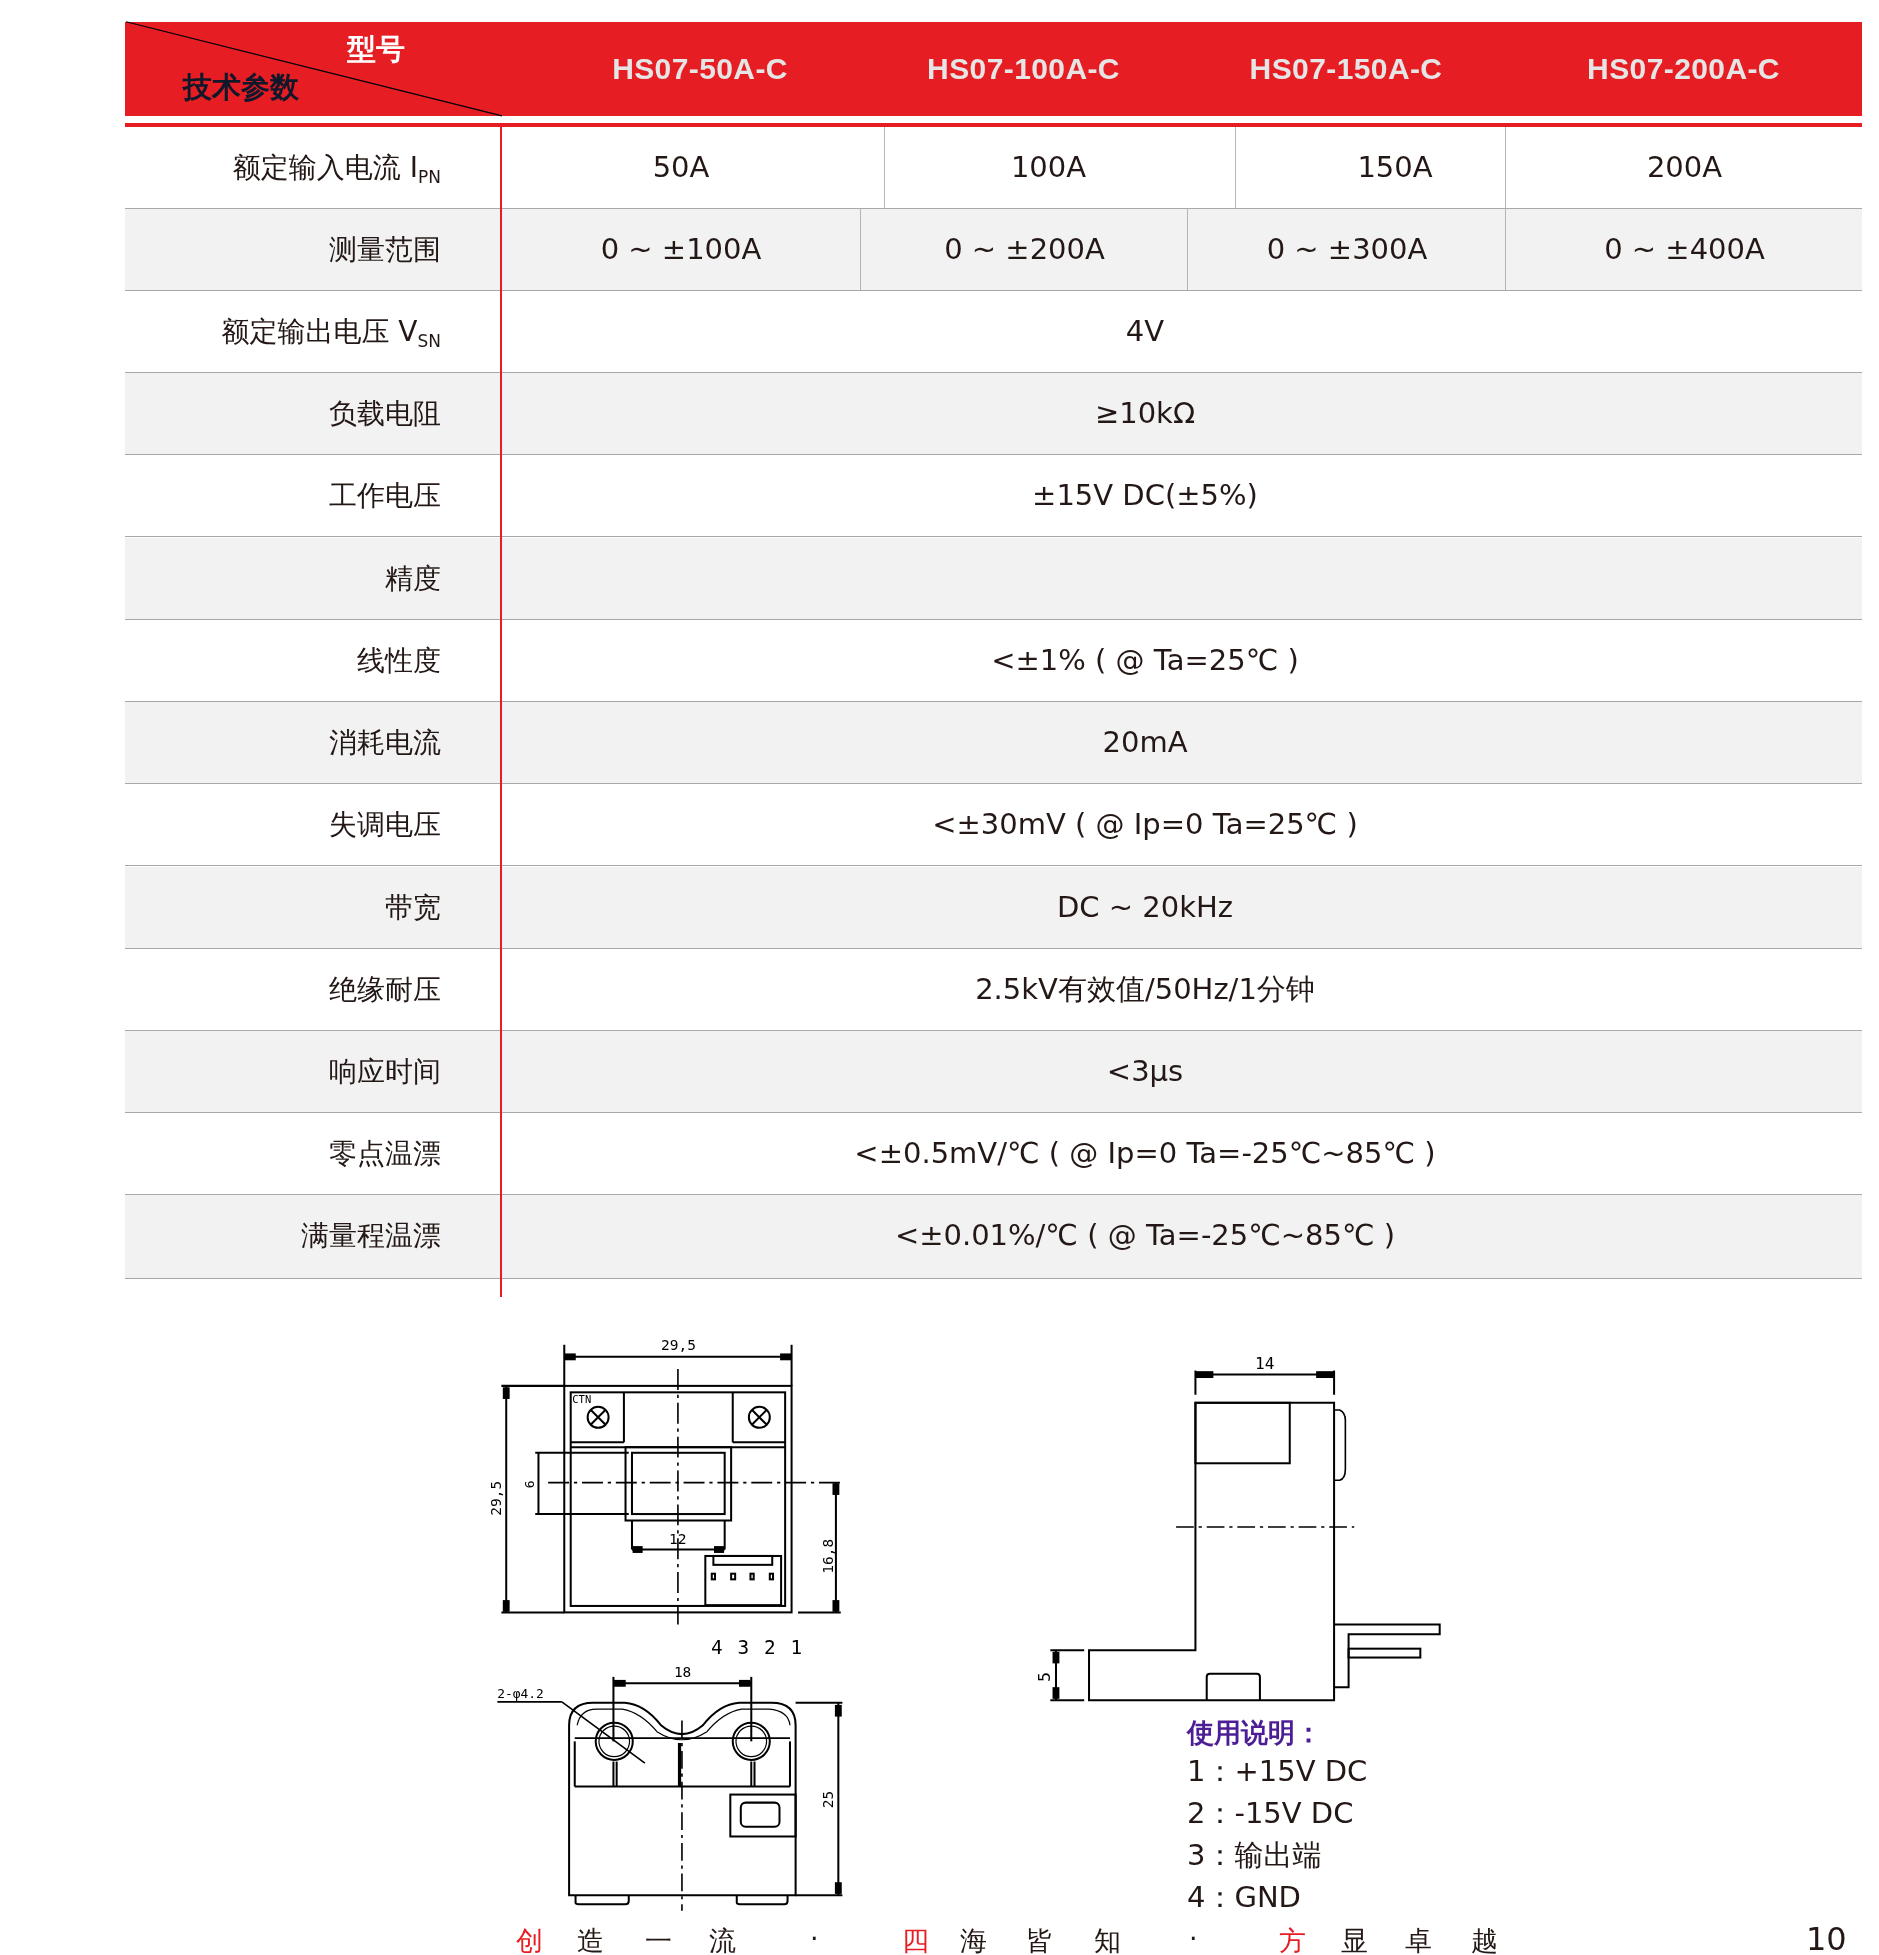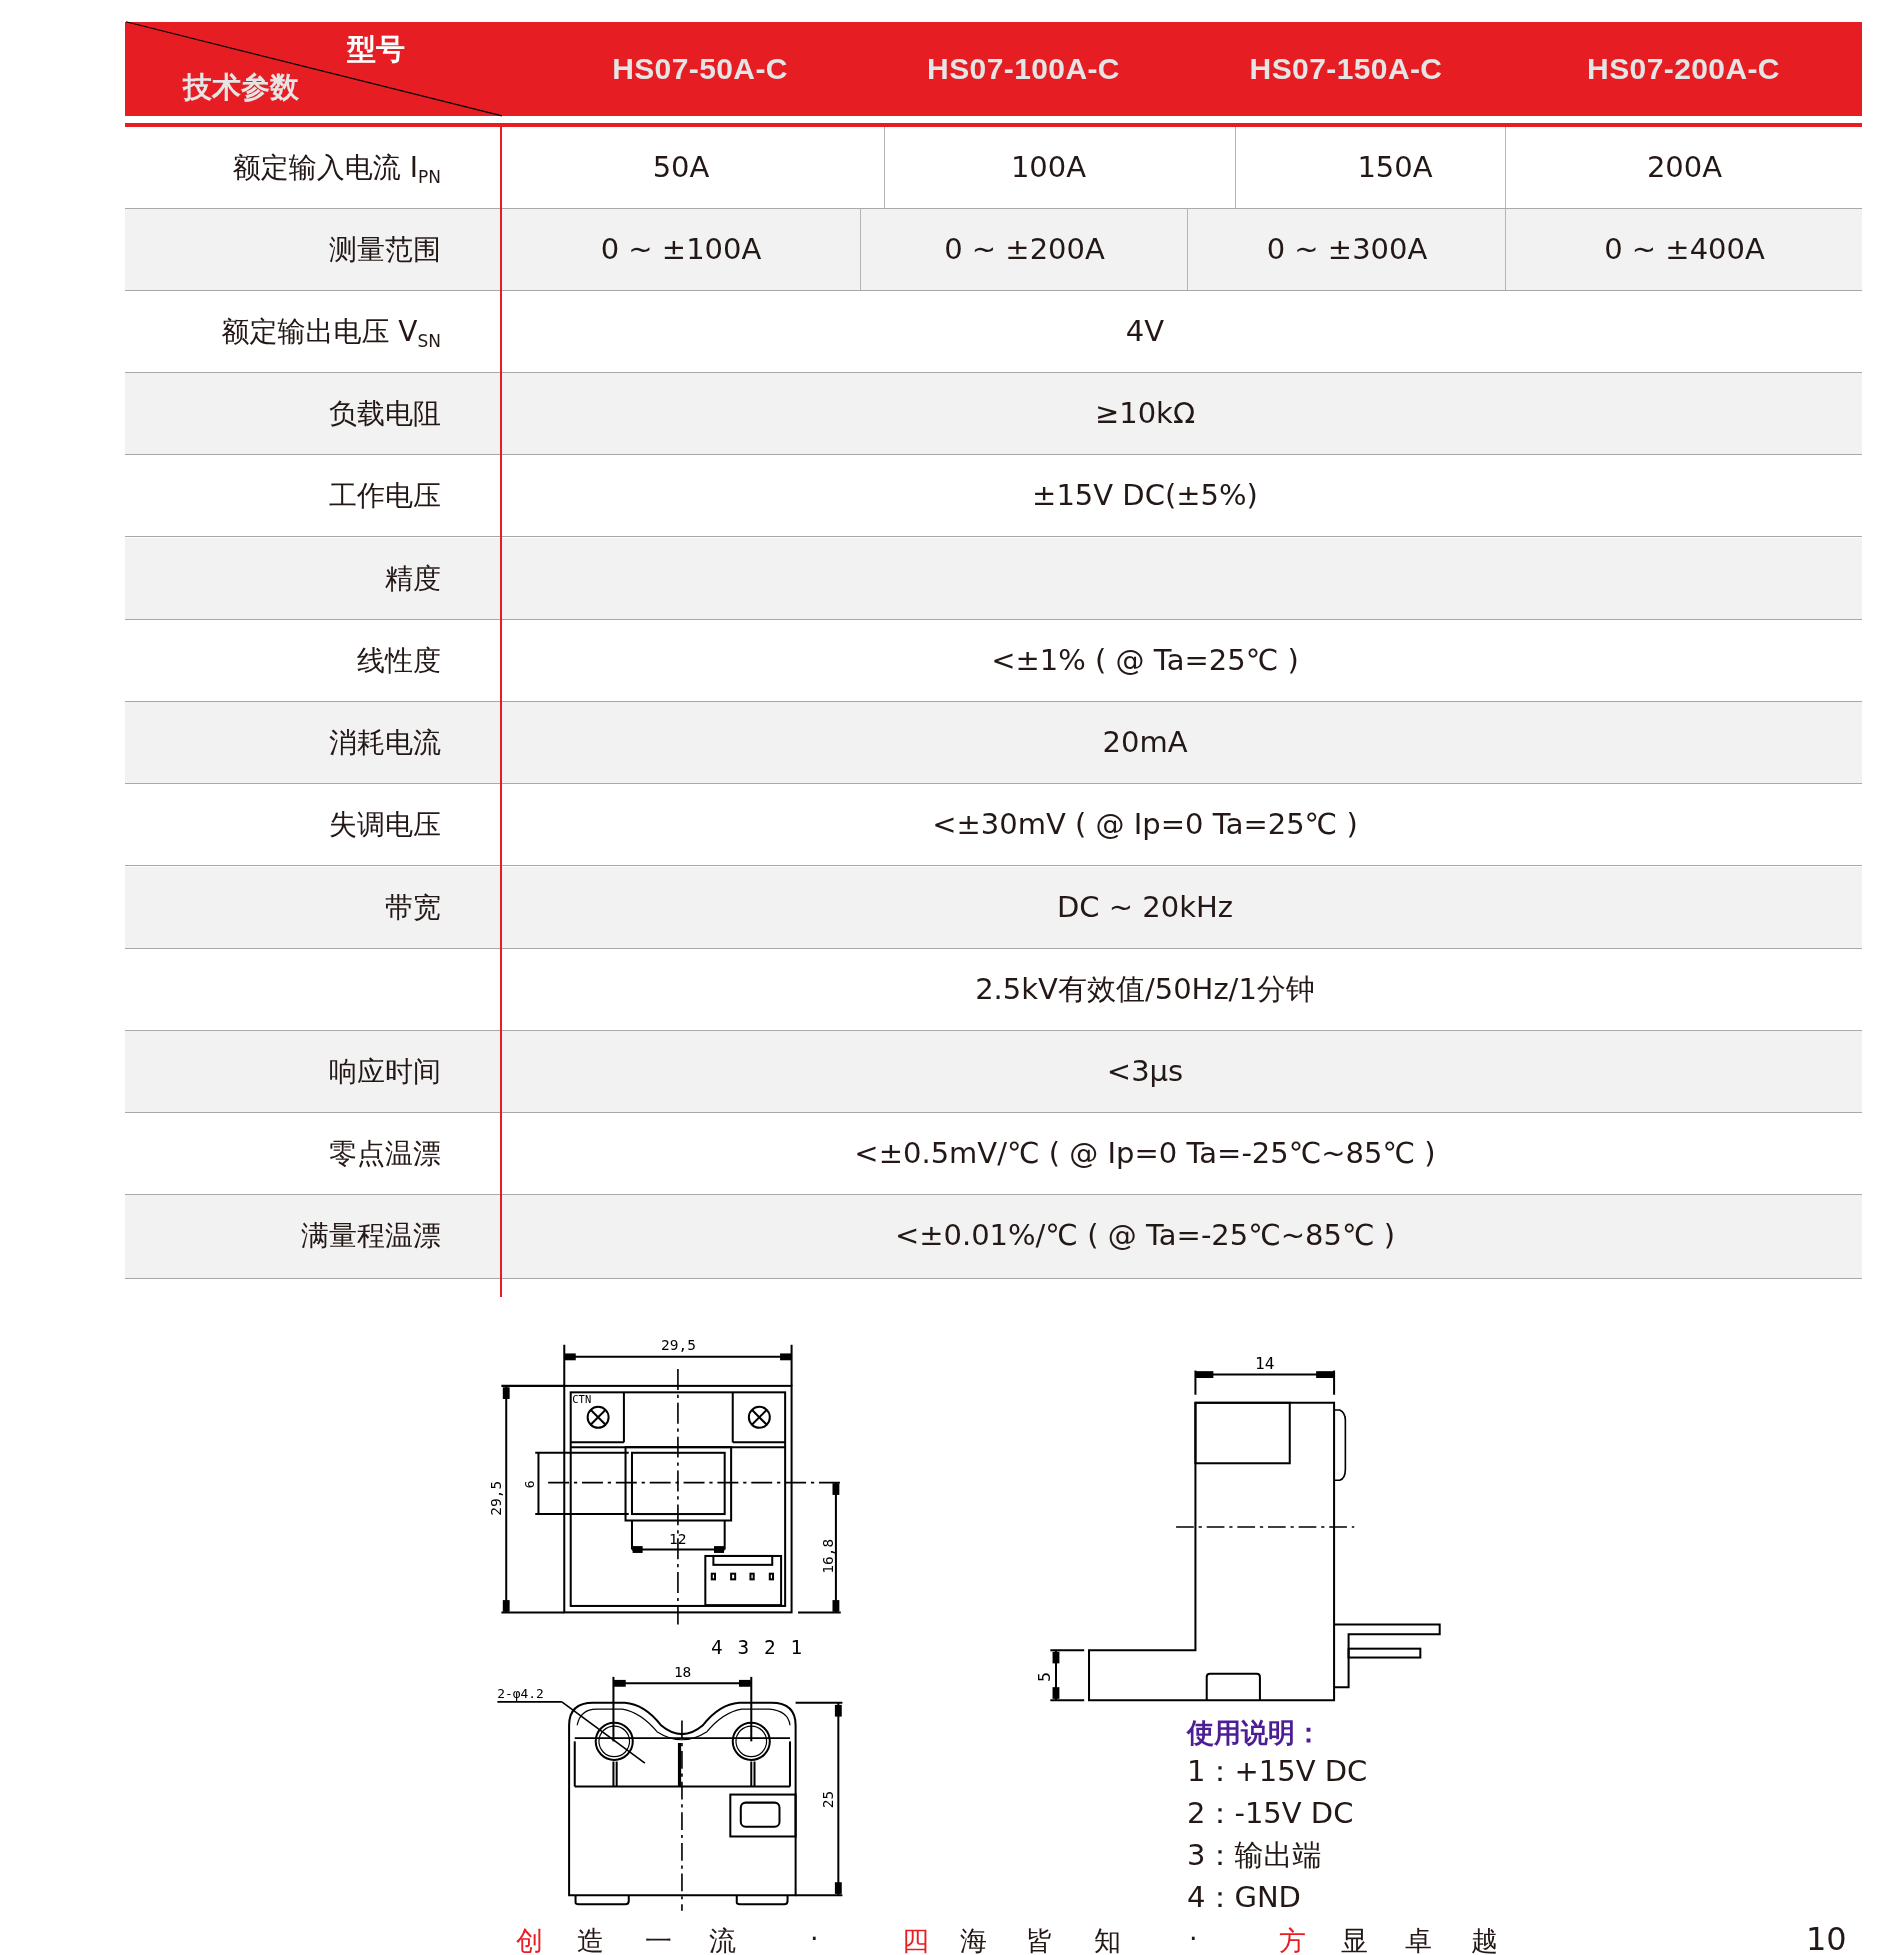--- a/index.html
+++ b/index.html
@@ -6,21 +6,21 @@
   body { width:1879px; height:1956px; position:relative; overflow:hidden;
          font-family:"DejaVu Sans","Liberation Sans",sans-serif; color:#231815; }
   .abs { position:absolute; }
   
   #hdr { left:125px; top:22px; width:1737px; height:94px; background:#e61e23; }
   #hdr-line { left:125px; top:123px; width:1737px; height:4px; background:#e61e23; }
   .hdr-model { position:absolute; top:0; height:94px; line-height:94px; color:#e5e5e5;
                font-weight:bold; font-size:30px; text-align:center;
                font-family:"Liberation Sans","DejaVu Sans",sans-serif; letter-spacing:0.4px; }
   #hdr-xing { position:absolute; left:222px; top:8px; color:#fff; font-weight:bold; font-size:29px; }
-  #hdr-jishu { position:absolute; left:58px; top:46px; color:#e5e5e5; font-weight:bold; font-size:29px; }
+  #hdr-jishu { position:absolute; left:58px; top:46px; color:#0f172a; font-weight:bold; font-size:29px; }
   
   .row { position:absolute; left:125px; width:1737px; height:82px;
          border-bottom:1.6px solid #a8a8a8; box-sizing:border-box; }
   .row.alt { background:#f2f2f2; }
   .row .lbl { position:absolute; left:0; width:316px; text-align:right; top:0; height:81px;
               line-height:81px; font-size:28px; color:#231815; white-space:nowrap; }
   .row .lbl sub { font-size:17px; vertical-align:-6.4px; }
   .cell { position:absolute; top:0; height:81px; line-height:81px; text-align:center;
           font-size:29px; color:#231815; white-space:nowrap;
           font-family:"DejaVu Sans","Liberation Sans",sans-serif; }
@@ -94,20 +94,21 @@
     </div>
     <div class="row" style="top: 784px;">
       <div class="lbl"><span>失调电压</span></div>
       <div class="cell" style="left: 376px; width: 1288px;">&lt;±30mV ( @ Ip=0 Ta=25℃ )</div>
     </div>
     <div class="row alt" style="top: 867px;">
       <div class="lbl"><span>带宽</span></div>
       <div class="cell" style="left: 376px; width: 1288px;">DC ~ 20kHz</div>
     </div>
     <div class="row" style="top: 949px;">
+      <div class="lbl"><span>绝缘耐压</span></div>
       <div class="cell" style="left: 376px; width: 1288px;">2.5kV有效值/50Hz/1分钟</div>
     </div>
     <div class="row alt" style="top: 1031px;">
       <div class="lbl"><span>响应时间</span></div>
       <div class="cell" style="left: 376px; width: 1288px;">&lt;3μs</div>
     </div>
     <div class="row" style="top: 1113px;">
       <div class="lbl"><span>零点温漂</span></div>
       <div class="cell" style="left: 376px; width: 1288px;">&lt;±0.5mV/℃ ( @ Ip=0 Ta=-25℃~85℃ )</div>
     </div>

